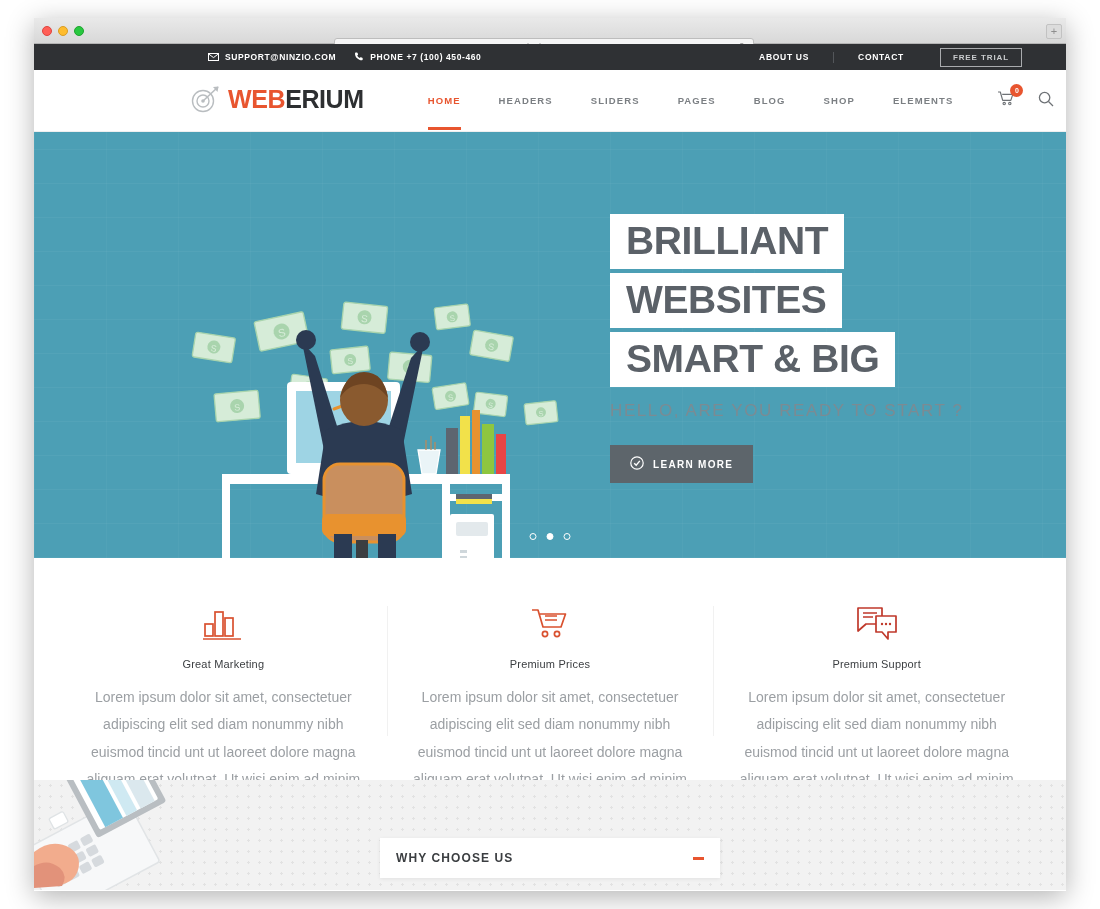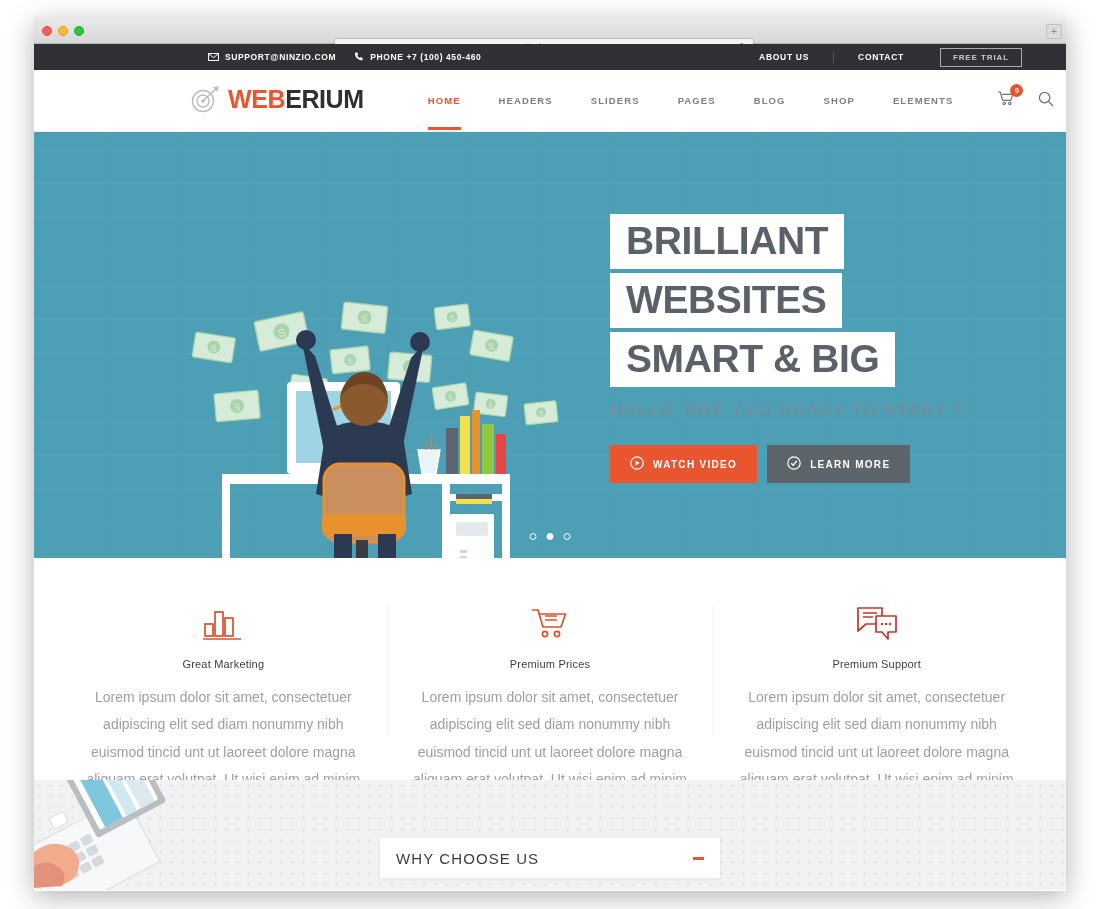--- a/index.html
+++ b/index.html
@@ -218,21 +218,21 @@
   .band-illus { position: absolute; left: 0; top: 0; }
   .accordion {
     position: absolute; left: 50%; transform: translateX(-50%);
     top: 58px; width: 340px; height: 40px;
     background: #ffffff;
     box-shadow: 0 1px 4px rgba(0,0,0,.07);
     display: flex; align-items: center; justify-content: space-between;
     padding: 0 16px;
   }
   .acc-title {
-    font-size: 15px; font-weight: 400; color: #3b3e41; letter-spacing: 1.1px;
+    font-size: 12px; font-weight: 700; color: #3b3e41; letter-spacing: 1.1px;
   }
   .acc-toggle { width: 11px; height: 3px; background: #e8552f; }
 </style>
 </head>
 <body>
 
 <div class="browser-window">
 
   <div class="browser-chrome">
     <div class="traffic-lights">
@@ -464,29 +464,20 @@
           <span class="hl-line">BRILLIANT</span>
         </span>
         <span class="hl-row">
           <span class="hl-line">WEBSITES</span>
         </span>
         <span class="hl-row">
           <span class="hl-line">SMART &amp; BIG</span>
         </span>
         <div class="hero-sub">HELLO, ARE YOU READY TO START ?</div>
         <div class="hero-btns">
-          <div class="hbtn primary">
-            <span>
-              <svg width="14" height="14" viewBox="0 0 14 14">
-                  <circle cx="7" cy="7" r="6.2" fill="none" stroke="#fff" stroke-width="1.2"></circle>
-                  <path d="M5.6 4.4 L9.6 7 L5.6 9.6 Z" fill="#fff"></path>
-                </svg>
-            </span>
-            <span>WATCH VIDEO</span>
-          </div>
           <div class="hbtn secondary">
             <span>
               <svg width="14" height="14" viewBox="0 0 14 14">
                   <circle cx="7" cy="7" r="6.2" fill="none" stroke="#fff" stroke-width="1.2"></circle>
                   <path d="M4.2 7.2 L6.2 9.2 L9.8 4.9" fill="none" stroke="#fff" stroke-width="1.4"></path>
                 </svg>
             </span>
             <span>LEARN MORE</span>
           </div>
         </div>

